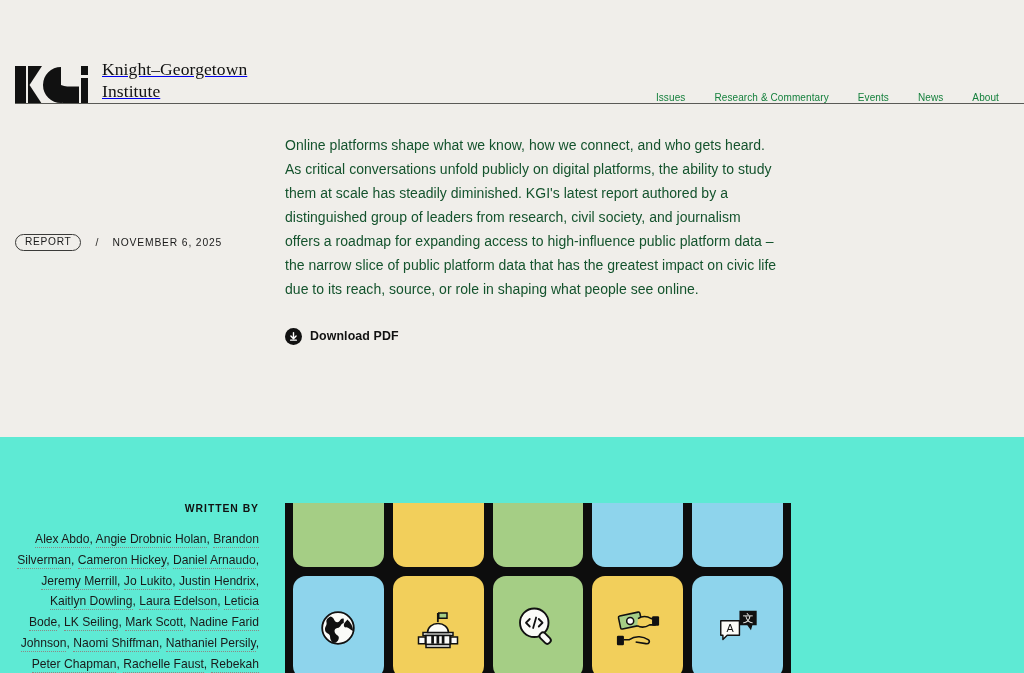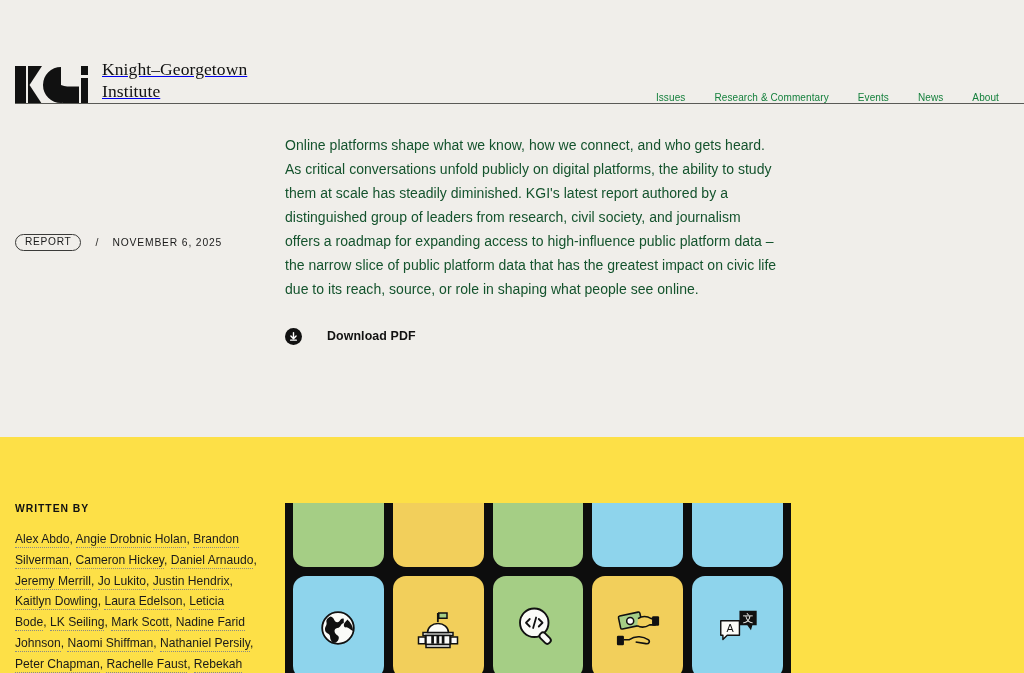--- a/index.html
+++ b/index.html
@@ -142,21 +142,21 @@
     line-height: 1.72;
     color: #14532d;
     max-width: 492px;
     margin-bottom: 26px;
     letter-spacing: 0.03px;
   }
 
   .download-row {
     display: inline-flex;
     align-items: center;
-    gap: 25px;
+    gap: 8px;
     cursor: pointer;
     text-decoration: none;
     color: #111;
   }
 
   .dl-circle {
     width: 17px;
     height: 17px;
     border-radius: 50%;
     background: #111;
@@ -170,22 +170,23 @@
     font-size: 12.4px;
     font-weight: bold;
     letter-spacing: 0.1px;
   }
 
   
   .lower {
     display: flex;
     padding-left: 15px;
     padding-top: 66px;
-    background: #fde047;
+    background: #5eead4;
     height: 236px;
+    text-align: right;
   }
 
   .byline {
     flex: 0 0 270px;
     padding-right: 26px;
   }
 
   .byline-label {
     font-size: 10.4px;
     font-weight: bold;

